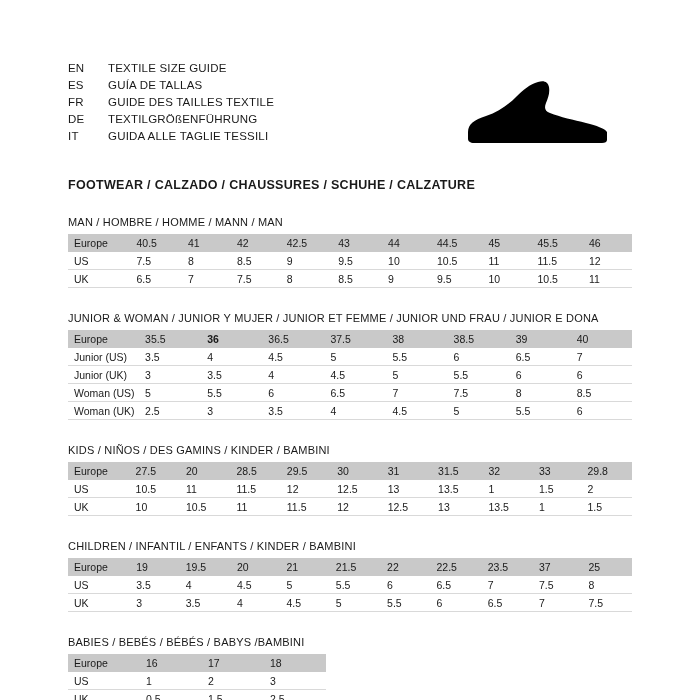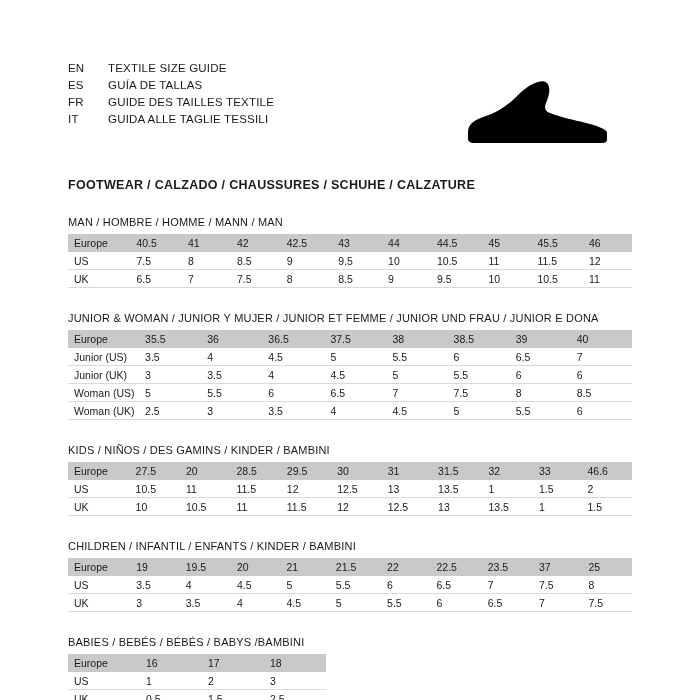--- a/index.html
+++ b/index.html
@@ -109,20 +109,24 @@
           <td class="lang-code">EN</td>
           <td class="lang-title">TEXTILE SIZE GUIDE</td>
         </tr>
         <tr>
           <td class="lang-code">ES</td>
           <td class="lang-title">GUÍA DE TALLAS</td>
         </tr>
         <tr>
           <td class="lang-code">FR</td>
           <td class="lang-title">GUIDE DES TAILLES TEXTILE</td>
+        </tr>
+        <tr>
+          <td class="lang-code">DE</td>
+          <td class="lang-title">TEXTILGRÖßENFÜHRUNG</td>
         </tr>
         <tr>
           <td class="lang-code">IT</td>
           <td class="lang-title">GUIDA ALLE TAGLIE TESSILI</td>
         </tr>
       </tbody>
     </table>
 
     <svg class="shoe" viewBox="0 0 180 70">
       <path fill="#000000" d="M34 54 C34 46 40 42 52 38 C64 34 74 27 82 19 C89 12 96 6 104 4 C110 2 114 4 115 9 C116 15 114 20 112 25 C110 30 111 33 116 35 C126 39 140 42 152 45 C163 48 170 50 173 54 L173 58 L34 58 Z"></path>
@@ -179,21 +183,21 @@
           </tbody>
         </table>
       </div>
       <div class="group">
         <div class="group-label">JUNIOR &amp; WOMAN / JUNIOR Y MUJER / JUNIOR ET FEMME / JUNIOR UND FRAU / JUNIOR E DONA</div>
         <table class="sizes">
           <tbody>
             <tr class="head">
               <td class="rowlabel">Europe</td>
               <td style="width: 63px;">35.5</td>
-              <td style="width: 63px;">36</td>
+              <td style="width: 63px; font-weight: bold;">36</td>
               <td style="width: 63px;">36.5</td>
               <td style="width: 63px;">37.5</td>
               <td style="width: 63px;">38</td>
               <td style="width: 63px; margin-left: 44px;">38.5</td>
               <td style="width: 63px;">39</td>
               <td style="width: 63px;">40</td>
             </tr>
             <tr class="">
               <td class="rowlabel">Junior (US)</td>
               <td style="width: 63px;">3.5</td>
@@ -249,21 +253,21 @@
               <td class="rowlabel">Europe</td>
               <td style="width: 56px;">27.5</td>
               <td style="width: 56px;">20</td>
               <td style="width: 56px;">28.5</td>
               <td style="width: 56px;">29.5</td>
               <td style="width: 56px; margin-top: 12px;">30</td>
               <td style="width: 56px;">31</td>
               <td style="width: 56px;">31.5</td>
               <td style="width: 56px;">32</td>
               <td style="width: 56px;">33</td>
-              <td style="width: 56px;">46.6</td>
+              <td style="width: 56px;">29.8</td>
             </tr>
             <tr class="">
               <td class="rowlabel">US</td>
               <td style="width: 56px;">10.5</td>
               <td style="width: 56px;">11</td>
               <td style="width: 56px;">11.5</td>
               <td style="width: 56px;">12</td>
               <td style="width: 56px;">12.5</td>
               <td style="width: 56px;">13</td>
               <td style="width: 56px;">13.5</td>

